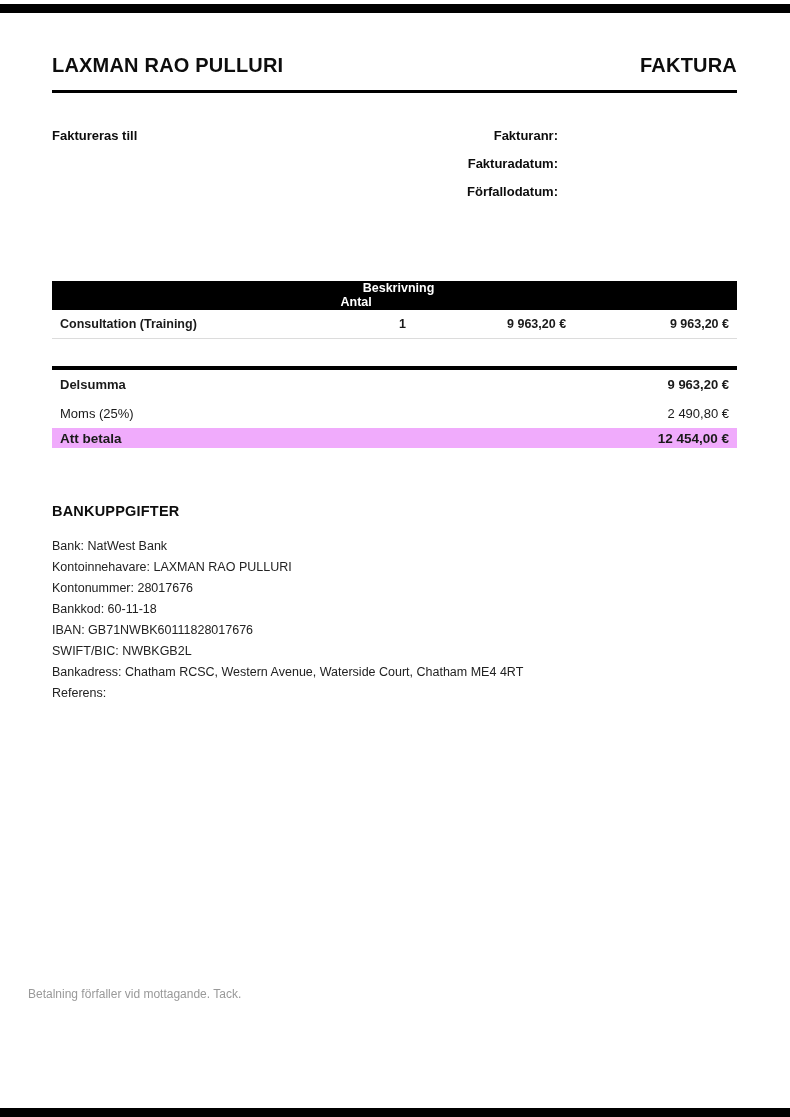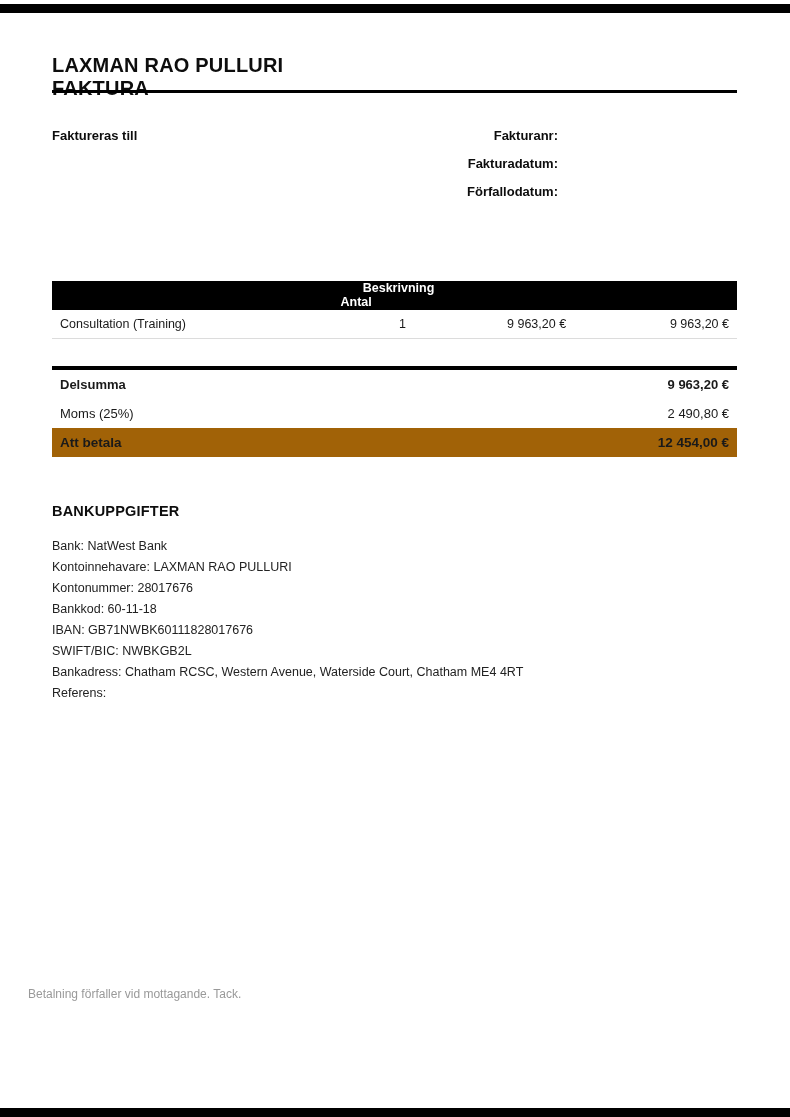--- a/index.html
+++ b/index.html
@@ -7,45 +7,45 @@
   body { font-family:"Liberation Sans", sans-serif; }
   .page {
     position:relative; width:790px; height:1117px; margin:0 auto;
     background:#ffffff; color:#1a1a1a; overflow:hidden;
   }
   .accent-bar { position:absolute; left:0; right:0; height:9px; background:#000000; }
   .accent-bar.top { top:4px; }
   .accent-bar.bottom { bottom:0; }
 
   .header { position:absolute; top:54px; left:52px; right:53px;
-    display:flex; justify-content:space-between; align-items:flex-start;flex-direction:column; }
+    display:flex; justify-content:space-between; align-items:flex-start; }
   .company-name, .doc-type { font-size:20px; font-weight:bold; color:#0d0d0d; letter-spacing:0.2px; }
   .header-rule { position:absolute; top:90px; left:52px; right:53px; height:3px; background:#000000; }
 
   .billto-block { position:absolute; top:128px; left:52px; }
   .billto-label { font-size:13px; font-weight:bold; color:#0d0d0d; }
   .meta-block { position:absolute; top:128px; left:467px; }
   .meta-row { height:28px; font-size:13px; font-weight:bold; color:#0d0d0d;text-align:right; }
 
   .items-table { position:absolute; top:281px; left:52px; right:53px; }
-  .t-row { display:flex; align-items:center; }
+  .t-row { display:flex; align-items:center;font-weight:bold; }
   .t-head { background:#000000; color:#ffffff; height:29px; font-weight:bold;flex-direction:column; }
   .t-body-row { height:29px; border-bottom:1px solid #dcdcdc; color:#1a1a1a; }
   .t-cell { font-size:12.5px; }
   .c-desc { flex:1 1 auto; padding-left:8px; }
   .c-qty  { width:108px; }
   .c-price{ width:130px; }
   .c-total{ width:100px; text-align:right; padding-right:8px; }
 
   .totals { position:absolute; top:366px; left:52px; right:53px; border-top:4px solid #000000; }
   .tot-row { display:flex; justify-content:space-between; align-items:center; height:29px; font-size:13px; }
   .tot-row .lbl { padding-left:8px; }
   .tot-row .val { padding-right:8px; }
   .tot-row.bold { font-weight:bold; }
-  .tot-row.due { background:#a16207; font-weight:bold; font-size:13.5px; height:29px; }
+  .tot-row.due { background:#f0abfc; font-weight:bold; font-size:13.5px; height:20px; }
 
   .bank { position:absolute; top:503px; left:52px; right:53px; }
   .bank-heading { font-size:14.5px; font-weight:bold; color:#0d0d0d; margin-bottom:17px; letter-spacing:0.2px; }
   .bank-line { font-size:12.5px; line-height:21px; color:#222222; }
 
   .footer-note { position:absolute; top:987px; left:0; right:0;
     text-align:left; font-size:12px; color:#999999;padding-left:28px; }
 </style>
 </head>
 <body>

